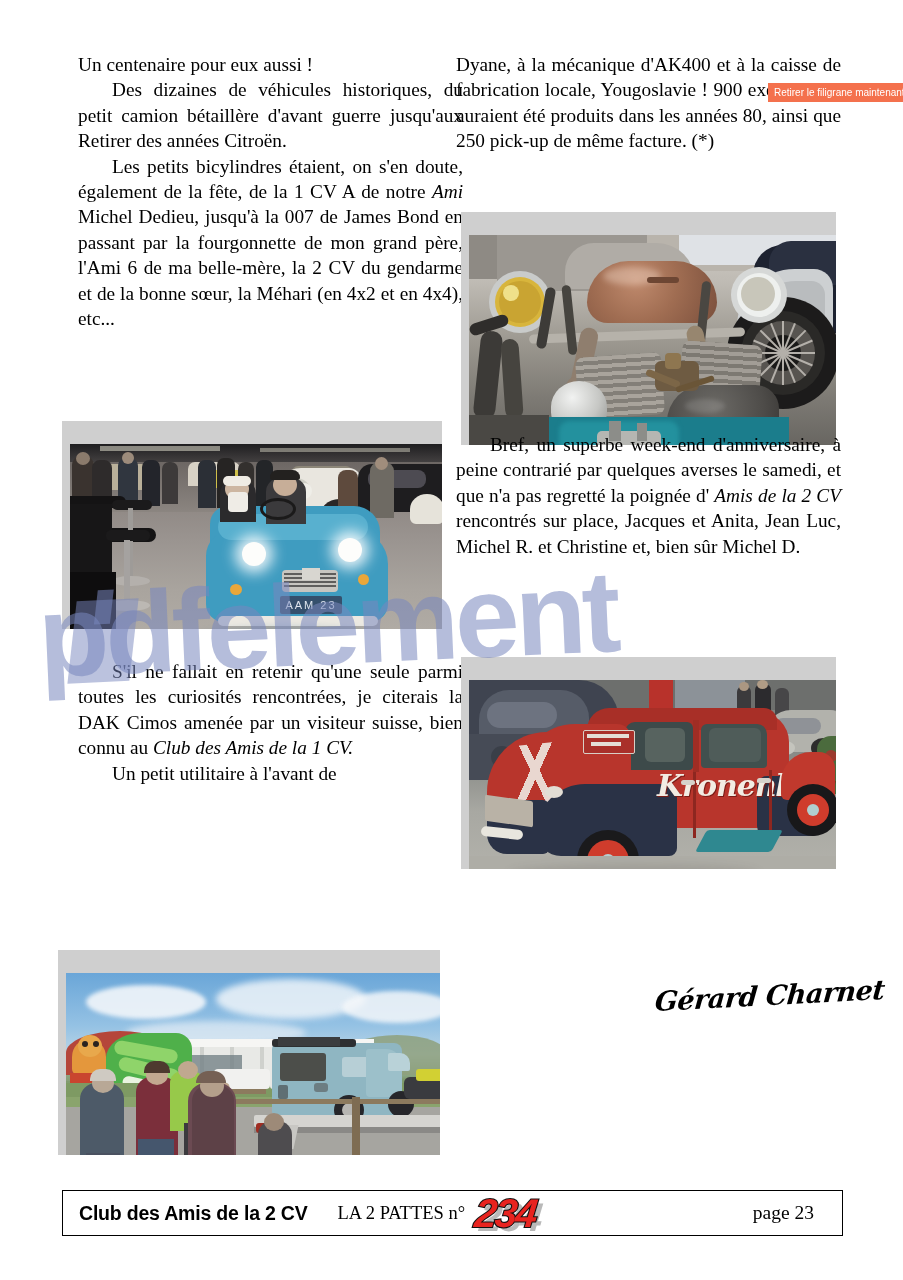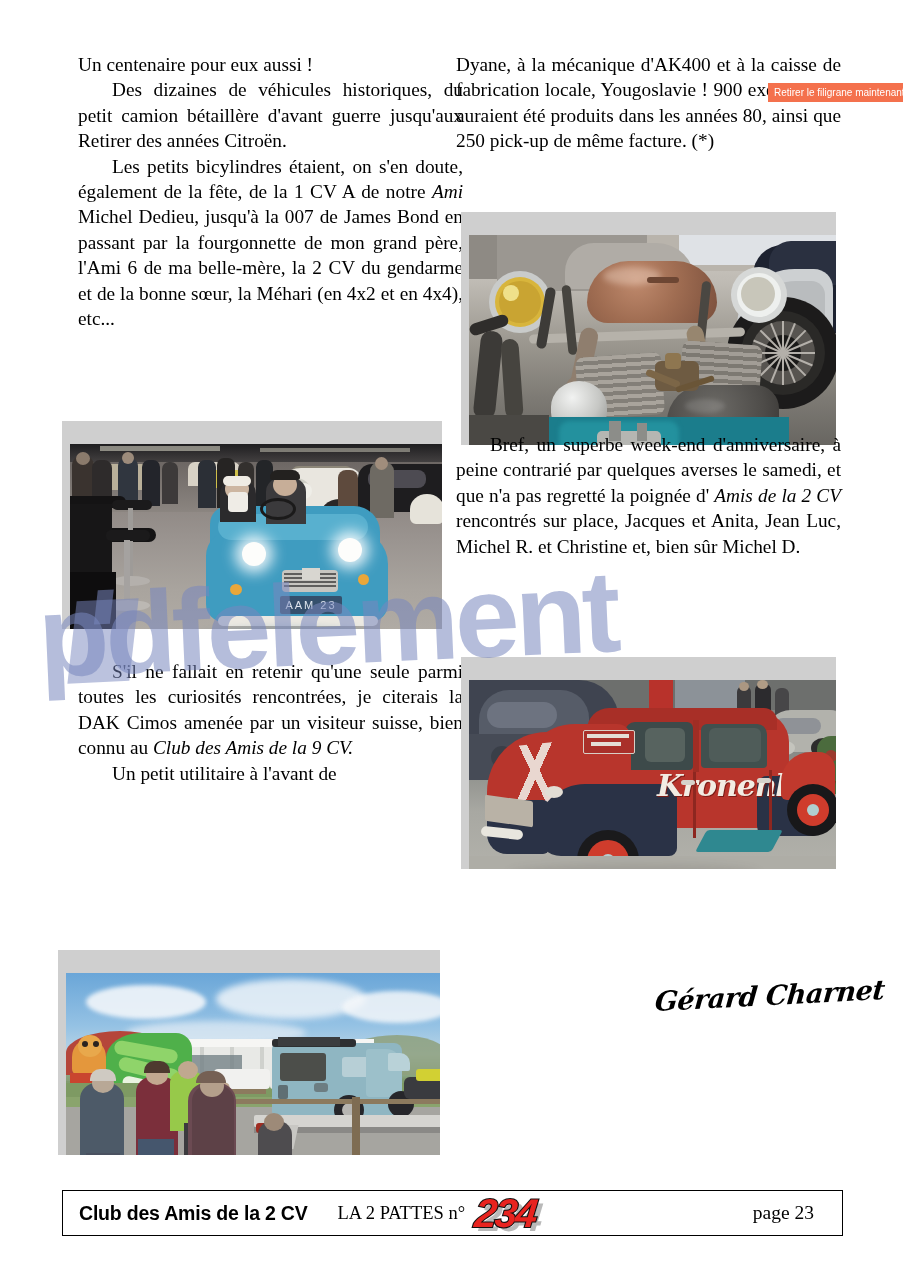--- a/index.html
+++ b/index.html
@@ -209,21 +209,21 @@
       <div class="sh" style="left:210px;top:152px;width:62px;height:18px;background:#35506c;border-radius:2px;"></div>
       <div class="sh" style="left:210px;top:152px;width:62px;height:18px;color:#dfe6ee;font-family:'Liberation Sans',sans-serif;font-size:11px;letter-spacing:2px;text-align:center;line-height:18px;">AAM 23</div>
 
       <div class="sh" style="left:148px;top:172px;width:160px;height:10px;background:#ece9e2;border-radius:6px;"></div>
 
       <div class="sh" style="left:120px;top:182px;width:200px;height:26px;background:rgba(60,120,150,.22);border-radius:50%;filter:blur(3px);"></div>
     </div>
   </div>
 
   <div class="col col-left" style="top:659px;">
-    <p class="para"><span>S'il ne fallait en retenir qu'une seule parmi toutes les curiosités rencontrées, je citerais la DAK Cimos amenée par un visiteur suisse, bien connu au </span><i>Club des Amis de la 9 CV.</i></p>
+    <p class="para"><span>S'il ne fallait en retenir qu'une seule parmi toutes les curiosités rencontrées, je citerais la DAK Cimos amenée par un visiteur suisse, bien connu au </span><i>Club des Amis de la 1 CV.</i></p>
     <p class="para">Un petit utilitaire à l'avant de</p>
   </div>
 
   <div class="photo" style="left:58px;top:950px;width:382px;height:205px;">
     <div class="ph-inner" style="background:linear-gradient(#6aa6d8 0%,#95c2e4 26%,#bcd6e6 40%,#7f9a6d 52%,#8aa573 62%,#9b9b93 72%,#a9a8a2 100%);">
 
       <div class="sh" style="left:20px;top:12px;width:120px;height:34px;background:#f2f6fa;border-radius:50%;filter:blur(2px);opacity:.9;"></div>
       <div class="sh" style="left:150px;top:6px;width:150px;height:40px;background:#eef4f9;border-radius:50%;filter:blur(3px);opacity:.85;"></div>
       <div class="sh" style="left:276px;top:18px;width:110px;height:32px;background:#f4f7fa;border-radius:50%;filter:blur(2px);opacity:.85;"></div>
       <div class="sh" style="left:60px;top:48px;width:180px;height:24px;background:#e6eef6;border-radius:50%;filter:blur(3px);opacity:.7;"></div>

